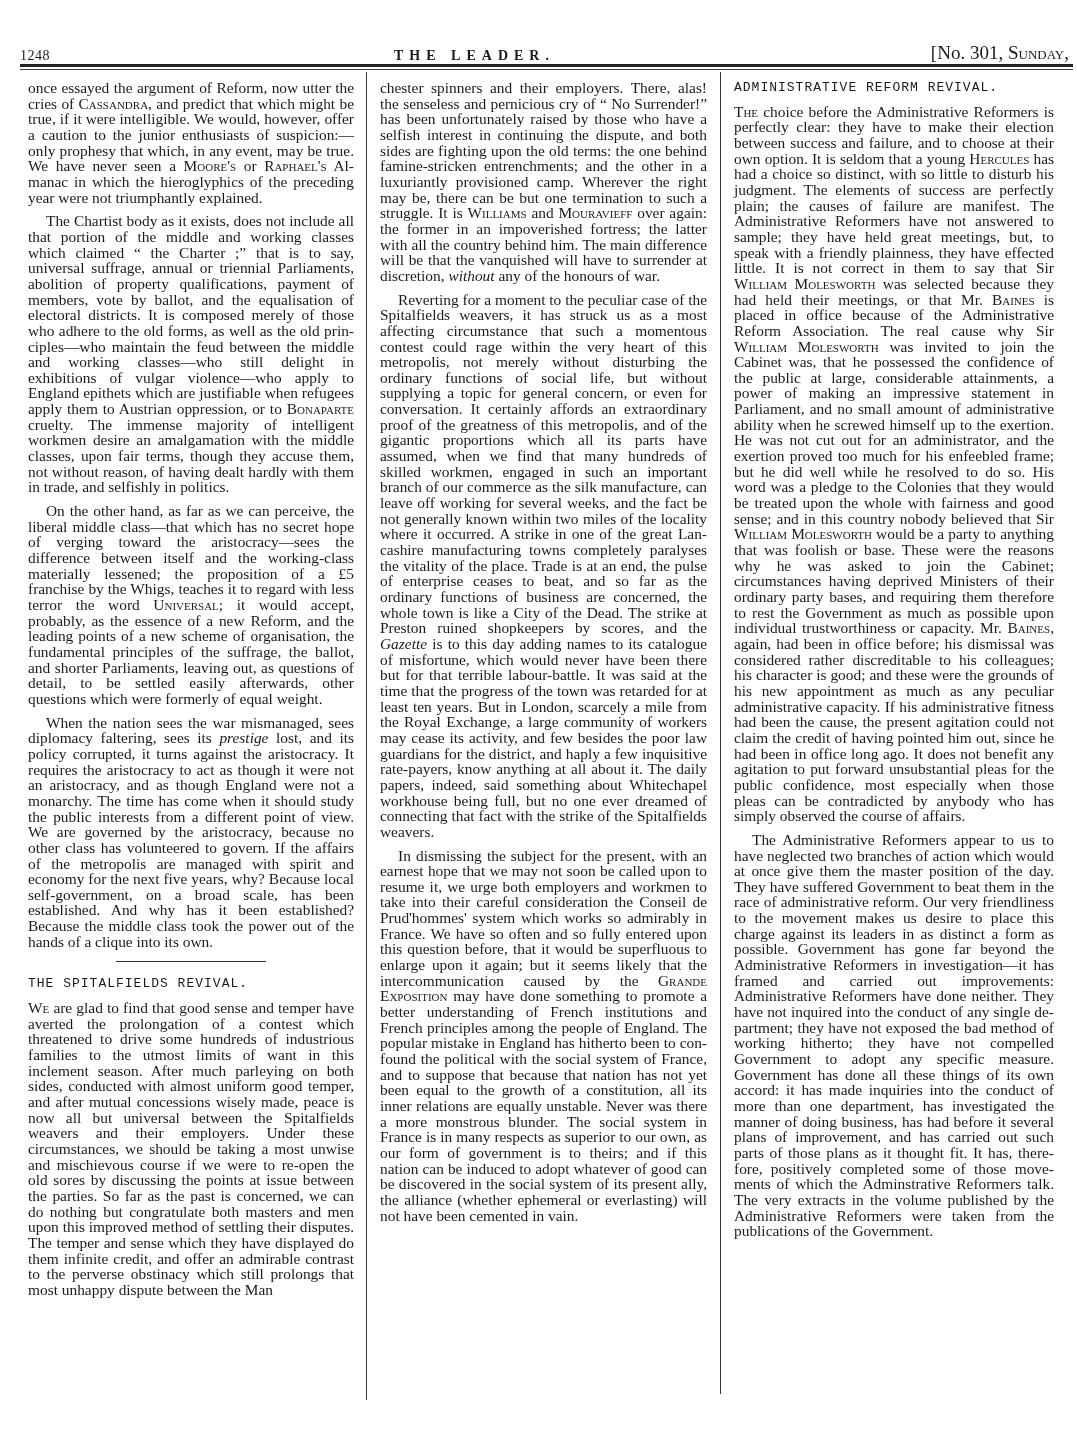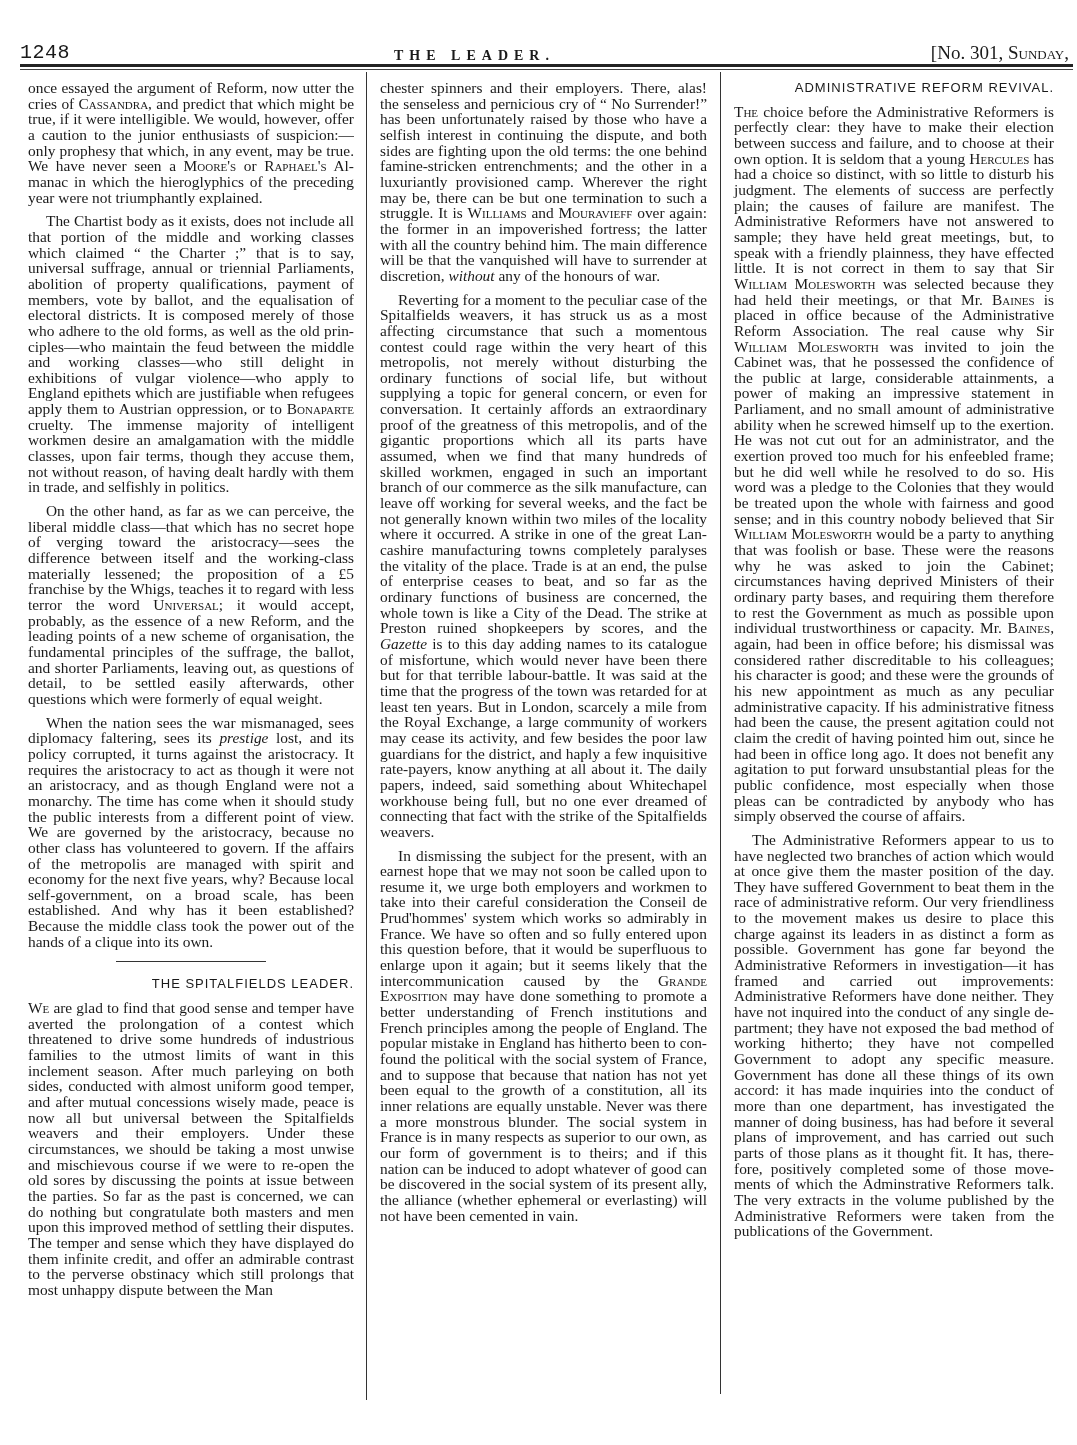--- a/index.html
+++ b/index.html
@@ -4,42 +4,42 @@
 <style>
   html, body { margin: 0; padding: 0; background: #ffffff; }
   body {
     width: 1077px; height: 1445px; overflow: hidden; position: relative;
     font-family: "DejaVu Serif", "Liberation Serif", serif; color: #1a1a1a;
   }
   .masthead {
     position: absolute; left: 20px; right: 8px; top: 38px; height: 26px;
     display: flex; align-items: flex-end; justify-content: space-between;
   }
-  .page-no { font-size: 20px; font-family: Liberation Mono, monospace; letter-spacing: 0.5px; width: 120px; }
+  .page-no { font-size: 14px; font-family: Liberation Serif, serif; letter-spacing: 0.5px; width: 120px; }
   .paper-title { font-size: 14px; font-family: "Liberation Serif", serif; font-weight: bold; letter-spacing: 6px; text-align: center; flex: 1; padding-left: 40px; }
   .issue { font-size: 19px; font-family: "Liberation Serif", serif; width: 300px; text-align: right; }
   .issue .sc { font-variant: small-caps; }
   .rule-thick { position: absolute; left: 20px; right: 4px; top: 64px; height: 3px; background: #222; }
   .rule-thin { position: absolute; left: 20px; right: 4px; top: 69px; height: 1px; background: #444; }
   .col {
     position: absolute; top: 72px; font-family: "Liberation Serif", serif;
     font-size: 15.4px; line-height: 15.65px; text-align: justify; hyphens: manual;
   }
   .col p { margin: 8px; text-indent: 18px; }
   .col p.noindent { text-indent: 0; }
   .col1 { left: 20px; width: 342px; }
   .col2 { left: 372px; width: 343px; }
   .col3 { left: 726px; width: 336px; }
   .vrule { position: absolute; top: 72px; width: 1px; background: #333; }
   .vr1 { left: 366px; height: 1328px; }
   .vr2 { left: 720px; height: 1322px; }
   .sc { font-variant: small-caps; }
   .headline {
-    text-align: right; font-size: 13px; letter-spacing: 1px; margin: 0;
-    font-family: Liberation Sans, sans-serif; text-indent: 0 !important;
+    text-align: left; font-size: 13px; letter-spacing: 1px; margin: 0;
+    font-family: Liberation Mono, monospace; text-indent: 0 !important;
   }
   .sep { width: 150px; height: 1px; background: #333; margin: 12px auto 14px auto; }
   em { }
 </style>
 </head>
 <body>
 
 <div>
   <div class="masthead">
     <span class="page-no">1248</span>
@@ -52,21 +52,21 @@
 
 <div class="vrule vr1"></div>
 <div class="vrule vr2"></div>
 
 <div class="col col1">
   <p class="noindent"><span>once essayed the argument of Reform, now utter the cries of </span><span class="sc">Cassandra</span><span>, and predict that which might be true, if it were intelligible. We would, however, offer a caution to the junior enthusiasts of suspicion:—only prophesy that which, in any event, may be true. We have never seen a </span><span class="sc">Moore's</span><span> or </span><span class="sc">Raphael's</span><span> Al­manac in which the hieroglyphics of the pre­ceding year were not triumphantly explained.</span></p>
   <p><span>The Chartist body as it exists, does not include all that portion of the middle and working classes which claimed “ the Charter ;” that is to say, universal suffrage, annual or triennial Parliaments, abolition of property qualifications, payment of members, vote by ballot, and the equalisation of electoral dis­tricts. It is composed merely of those who adhere to the old forms, as well as the old prin­ciples—who maintain the feud between the middle and working classes—who still delight in exhibitions of vulgar violence—who apply to England epithets which are justifiable when refugees apply them to Austrian oppression, or to </span><span class="sc">Bonaparte</span><span> cruelty. The immense ma­jority of intelligent workmen desire an amal­gamation with the middle classes, upon fair terms, though they accuse them, not without reason, of having dealt hardly with them in trade, and selfishly in politics.</span></p>
   <p><span>On the other hand, as far as we can per­ceive, the liberal middle class—that which has no secret hope of verging toward the aristo­cracy—sees the difference between itself and the working-class materially lessened; the proposition of a £5 franchise by the Whigs, teaches it to regard with less terror the word </span><span class="sc">Universal</span><span>; it would accept, probably, as the essence of a new Reform, and the leading points of a new scheme of organisation, the fundamental principles of the suffrage, the ballot, and shorter Parliaments, leaving out, as questions of detail, to be settled easily after­wards, other questions which were formerly of equal weight.</span></p>
   <p><span>When the nation sees the war mismanaged, sees diplomacy faltering, sees its </span><em>prestige</em><span> lost, and its policy corrupted, it turns against the aristocracy. It requires the aristocracy to act as though it were not an aristocracy, and as though England were not a monarchy. The time has come when it should study the public interests from a different point of view. We are governed by the aristocracy, because no other class has volunteered to govern. If the affairs of the metropolis are managed with spirit and economy for the next five years, why? Because local self-government, on a broad scale, has been established. And why has it been established? Because the middle class took the power out of the hands of a clique into its own.</span></p>
   <div class="sep"></div>
-  <p class="headline">THE SPITALFIELDS LEADER.</p>
+  <p class="headline">THE SPITALFIELDS REVIVAL.</p>
   <p class="noindent"><span class="sc">We</span><span> are glad to find that good sense and temper have averted the prolongation of a contest which threatened to drive some hun­dreds of industrious families to the utmost limits of want in this inclement season. After much parleying on both sides, conducted with almost uniform good temper, and after mutual concessions wisely made, peace is now all but universal between the Spitalfields weavers and their employers. Under these circumstances, we should be taking a most unwise and mis­chievous course if we were to re-open the old sores by discussing the points at issue between the parties. So far as the past is concerned, we can do nothing but congratulate both masters and men upon this improved method of settling their disputes. The temper and sense which they have displayed do them infinite credit, and offer an admirable contrast to the perverse obstinacy which still prolongs that most unhappy dispute between the Man­</span></p>
 </div>
 
 <div class="col col2">
   <p class="noindent"><span>chester spinners and their employers. There, alas! the senseless and pernicious cry of “ No Surrender!” has been unfortunately raised by those who have a selfish interest in continuing the dispute, and both sides are fighting upon the old terms: the one behind famine-stricken entrenchments; and the other in a luxuriantly provisioned camp. Wherever the right may be, there can be but one termi­nation to such a struggle. It is </span><span class="sc">Williams</span><span> and </span><span class="sc">Mouravieff</span><span> over again: the former in an im­poverished fortress; the latter with all the country behind him. The main difference will be that the vanquished will have to surrender at discretion, </span><em>without</em><span> any of the honours of war.</span></p>
   <p><span>Reverting for a moment to the peculiar case of the Spitalfields weavers, it has struck us as a most affecting circumstance that such a momentous contest could rage within the very heart of this metropolis, not merely without disturbing the ordinary functions of social life, but without supplying a topic for general concern, or even for conversation. It certainly affords an extraordinary proof of the greatness of this metropolis, and of the gigantic proportions which all its parts have assumed, when we find that many hundreds of skilled workmen, engaged in such an im­portant branch of our commerce as the silk manufacture, can leave off working for several weeks, and the fact be not generally known within two miles of the locality where it occurred. A strike in one of the great Lan­cashire manufacturing towns completely para­lyses the vitality of the place. Trade is at an end, the pulse of enterprise ceases to beat, and so far as the ordinary functions of busi­ness are concerned, the whole town is like a City of the Dead. The strike at Preston ruined shopkeepers by scores, and the </span><em>Gazette</em><span> is to this day adding names to its catalogue of mis­fortune, which would never have been there but for that terrible labour-battle. It was said at the time that the progress of the town was retarded for at least ten years. But in London, scarcely a mile from the Royal Ex­change, a large community of workers may cease its activity, and few besides the poor law guardians for the district, and haply a few inquisitive rate-payers, know anything at all about it. The daily papers, indeed, said something about Whitechapel workhouse being full, but no one ever dreamed of con­necting that fact with the strike of the Spital­fields weavers.</span></p>
   <p><span>In dismissing the subject for the present, with an earnest hope that we may not soon be called upon to resume it, we urge both em­ployers and workmen to take into their careful consideration the Conseil de Prud'hommes' system which works so admirably in France. We have so often and so fully entered upon this question before, that it would be super­fluous to enlarge upon it again; but it seems likely that the intercommunication caused by the </span><span class="sc">Grande Exposition</span><span> may have done some­thing to promote a better understanding of French institutions and French principles among the people of England. The popular mistake in England has hitherto been to con­found the political with the social system of France, and to suppose that because that nation has not yet been equal to the growth of a constitution, all its inner re­lations are equally unstable. Never was there a more monstrous blunder. The social system in France is in many respects as superior to our own, as our form of government is to theirs; and if this nation can be induced to adopt whatever of good can be discovered in the social system of its present ally, the alliance (whether ephemeral or everlasting) will not have been cemented in vain.</span></p>
 </div>
 
 <div class="col col3">

